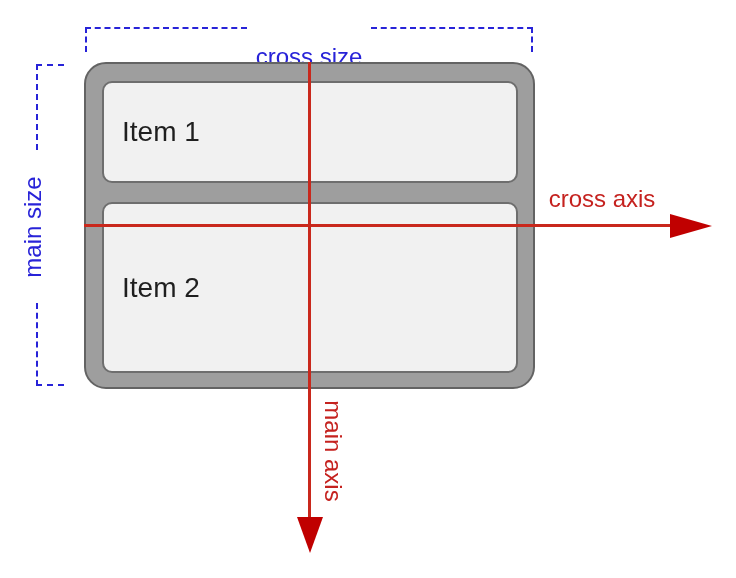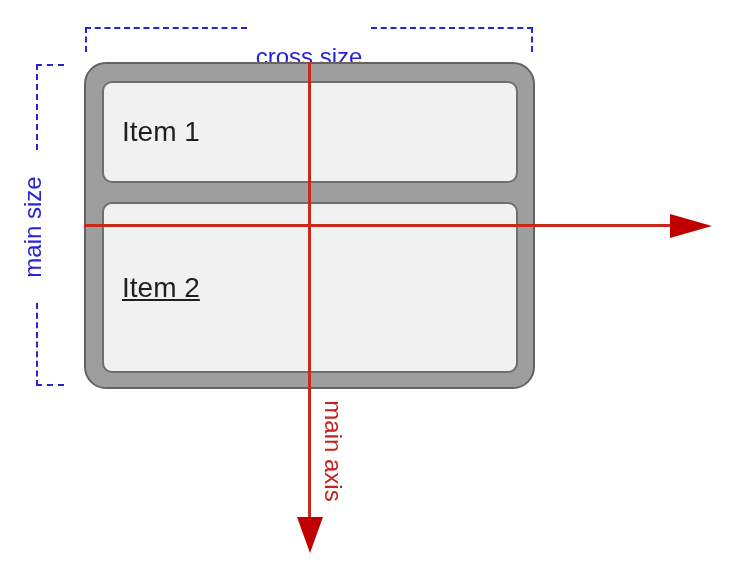--- a/index.html
+++ b/index.html
@@ -44,21 +44,21 @@
     background:var(--item-fill);
     border:2px solid var(--item-border);
     border-radius:10px;
     display:flex;
     align-items:center;
     padding-left:18px;
     font-size:28px;
     color:var(--item-text);
   }
   .item1{top:81px; height:102px;}
-  .item2{top:202px; height:171px;text-decoration:underline;}
+  .item2{top:202px; height:171px;}
 
   
   .dash-h{
     position:absolute;
     height:0;
     border-top:2px dashed var(--size-label);
   }
   .dash-v{
     position:absolute;
     width:0;
@@ -144,18 +144,19 @@
   <div class="flex-container"></div>
   <div class="flex-item item1">
     <span>Item 1</span>
   </div>
   <div class="flex-item item2">
     <span>Item 2</span>
   </div>
 
   <div class="axis-line-h"></div>
   <div class="arrow-right"></div>
+  <div class="axis-label cross-axis-label">cross axis</div>
 
   <div class="axis-line-v"></div>
   <div class="arrow-down"></div>
   <div class="axis-label main-axis-label">main axis</div>
 
 </div>
 
 </body></html>

